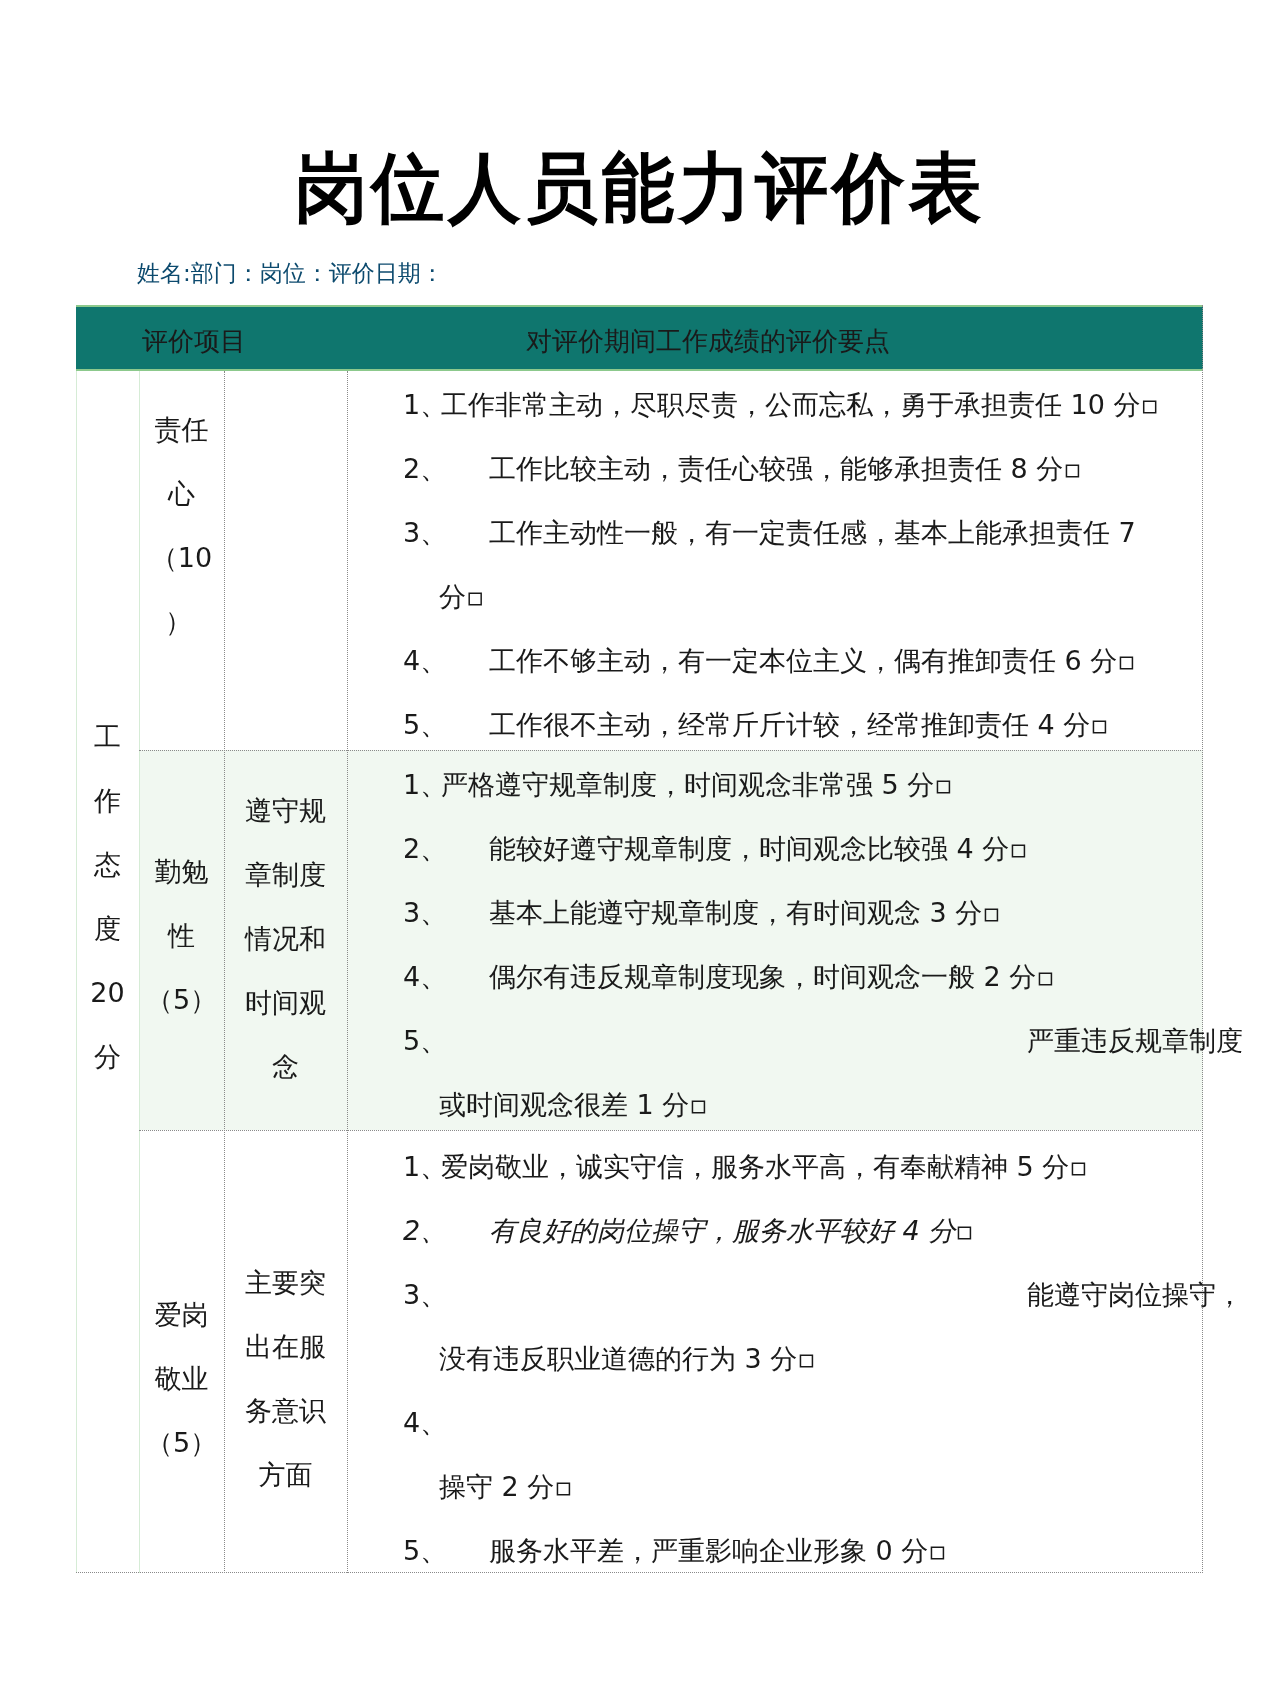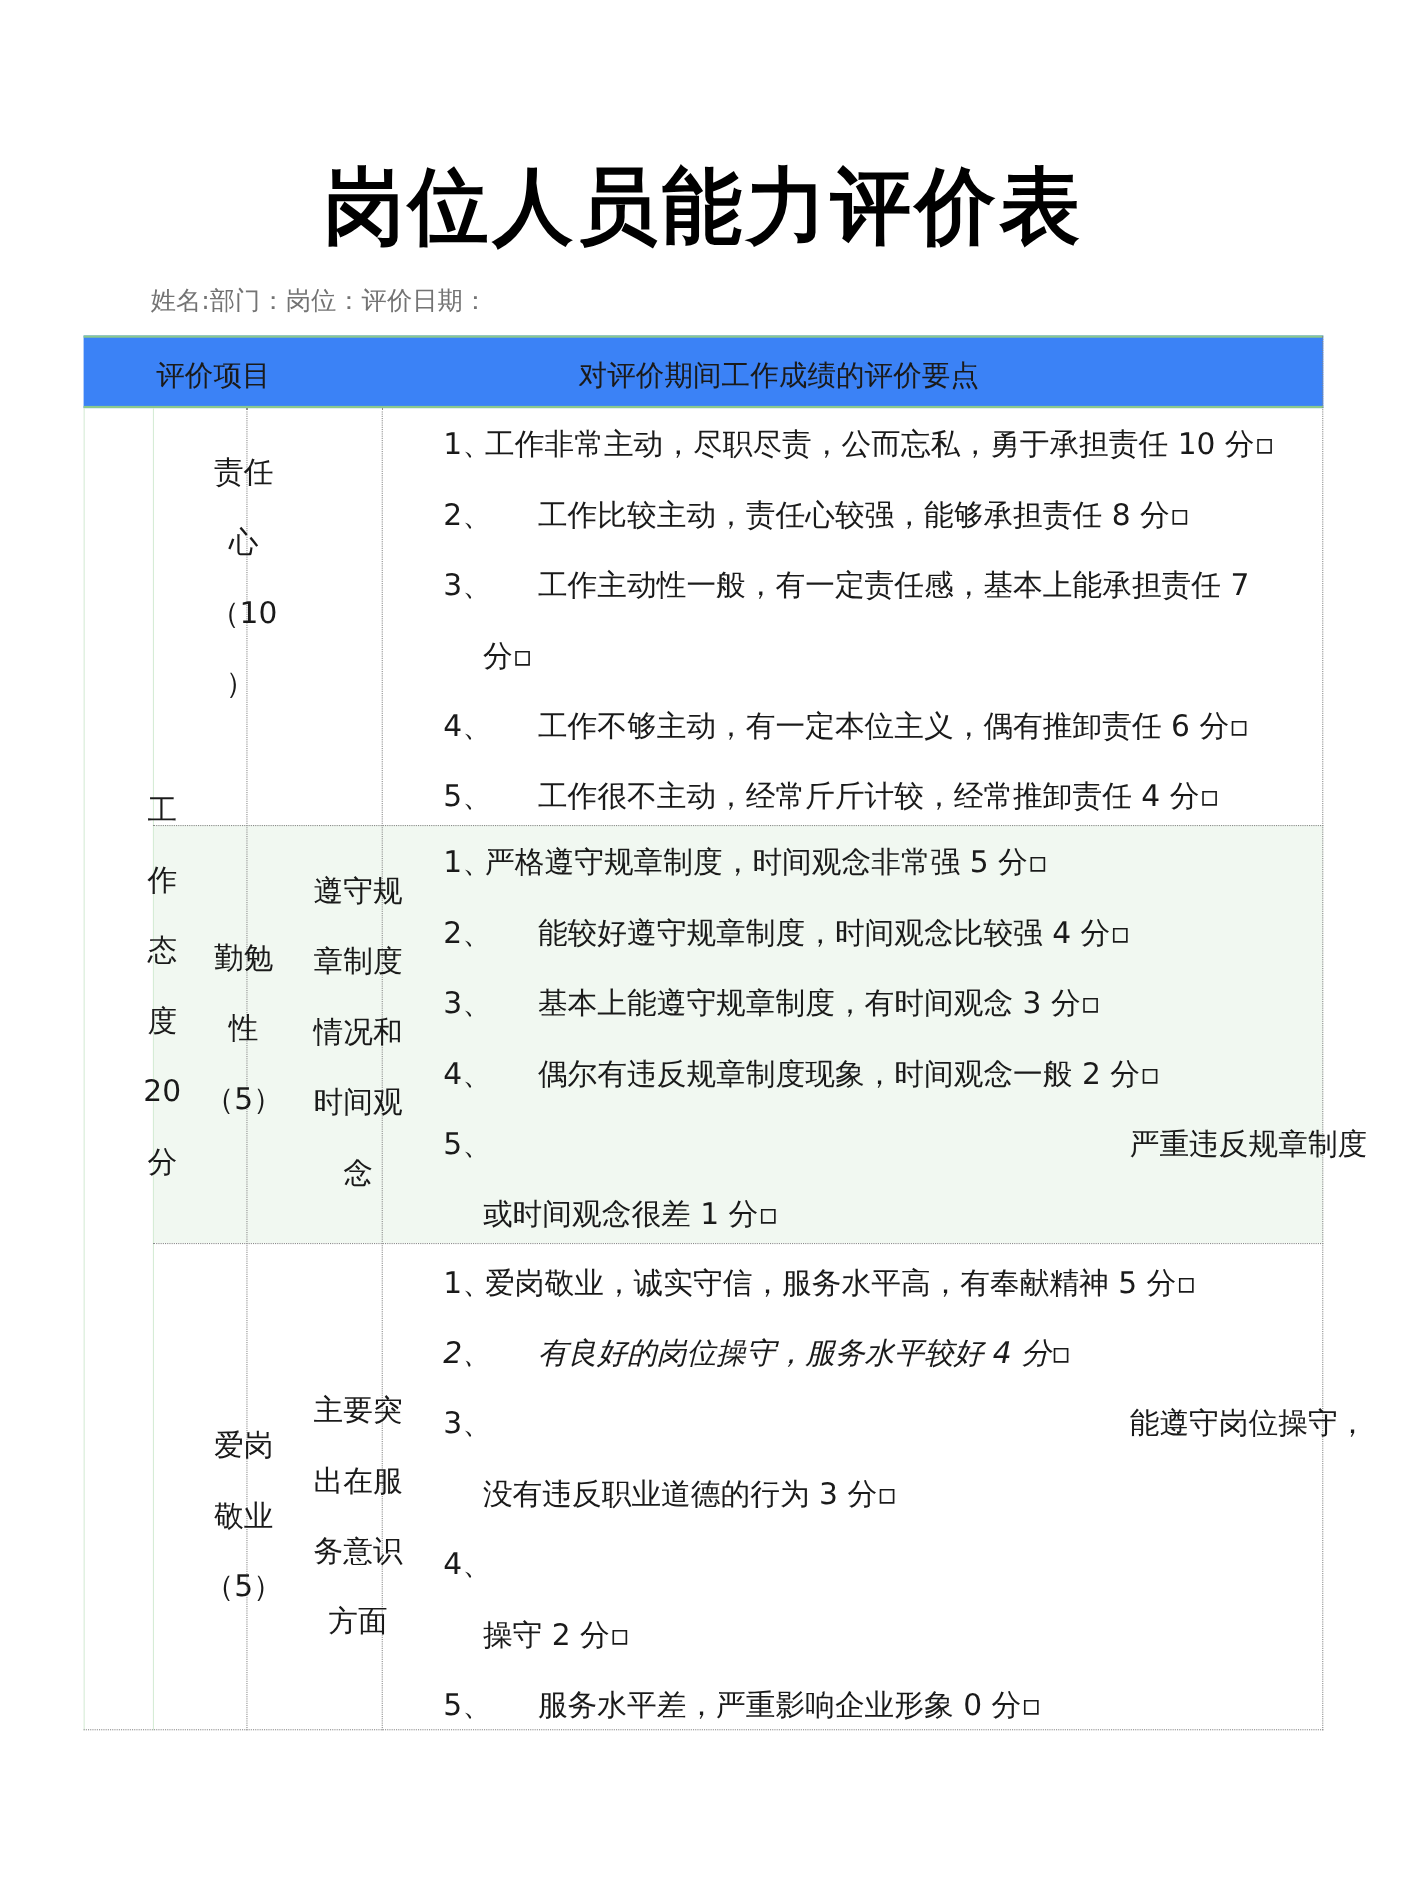--- a/index.html
+++ b/index.html
@@ -1,30 +1,30 @@
 <!DOCTYPE html>
 <html><head>
 <meta charset="utf-8">
 <style>
   html, body { margin:0; padding:0; background:#ffffff; }
   body { width:1280px; height:1706px; position:relative; overflow:hidden;
          font-family:"DejaVu Sans","Liberation Sans",sans-serif; color:#1a1a1a; }
   .title { position:absolute; left:0; width:1280px; top:138px; text-align:center;
            font-size:76px; font-weight:bold; letter-spacing:4px; color:#000;
            transform:scaleX(0.96); }
-  .info { position:absolute; left:137px; top:258px; font-size:23px; color:#737373; }
+  .info { position:absolute; left:137px; top:258px; font-size:23px; color:#0c4a6e; }
   .tbl { position:absolute; left:76px; top:305px; width:1127px; height:1268px; }
   .cell { position:absolute; box-sizing:border-box; }
-  .hdr { background:#3b82f6; border-top:2px solid #8cc98c; border-bottom:2px solid #8cc98c; }
+  .hdr { background:#0f766e; border-top:2px solid #8cc98c; border-bottom:2px solid #8cc98c; }
   .hdr-text { position:absolute; font-size:26px; top:17px; }
   .band { background:#f1f8f1; }
   .vline { position:absolute; width:0; border-left:1px dotted #8a8a8a; }
   .vline.green { border-left:1px solid #d6ecd6; }
   .hline { position:absolute; height:0; border-top:1px dotted #8a8a8a; }
-  .vert { position:absolute; text-align:center; font-size:27px; line-height:64px;margin-left:40px; }
+  .vert { position:absolute; text-align:center; font-size:27px; line-height:64px; }
   .lines { position:absolute; left:356px; width:840px; font-size:27px; }
   .ln { position:absolute; left:0; white-space:nowrap; height:64px; line-height:64px;margin-left:47px; }
   .ln .num { display:inline-block; width:86px; }
   .ln .num.tight { width:38px; }
   .ln .rt { position:absolute; right:0; top:0; }
   .ln.cont { left:36px; }
 </style>
 </head>
 <body>
 

